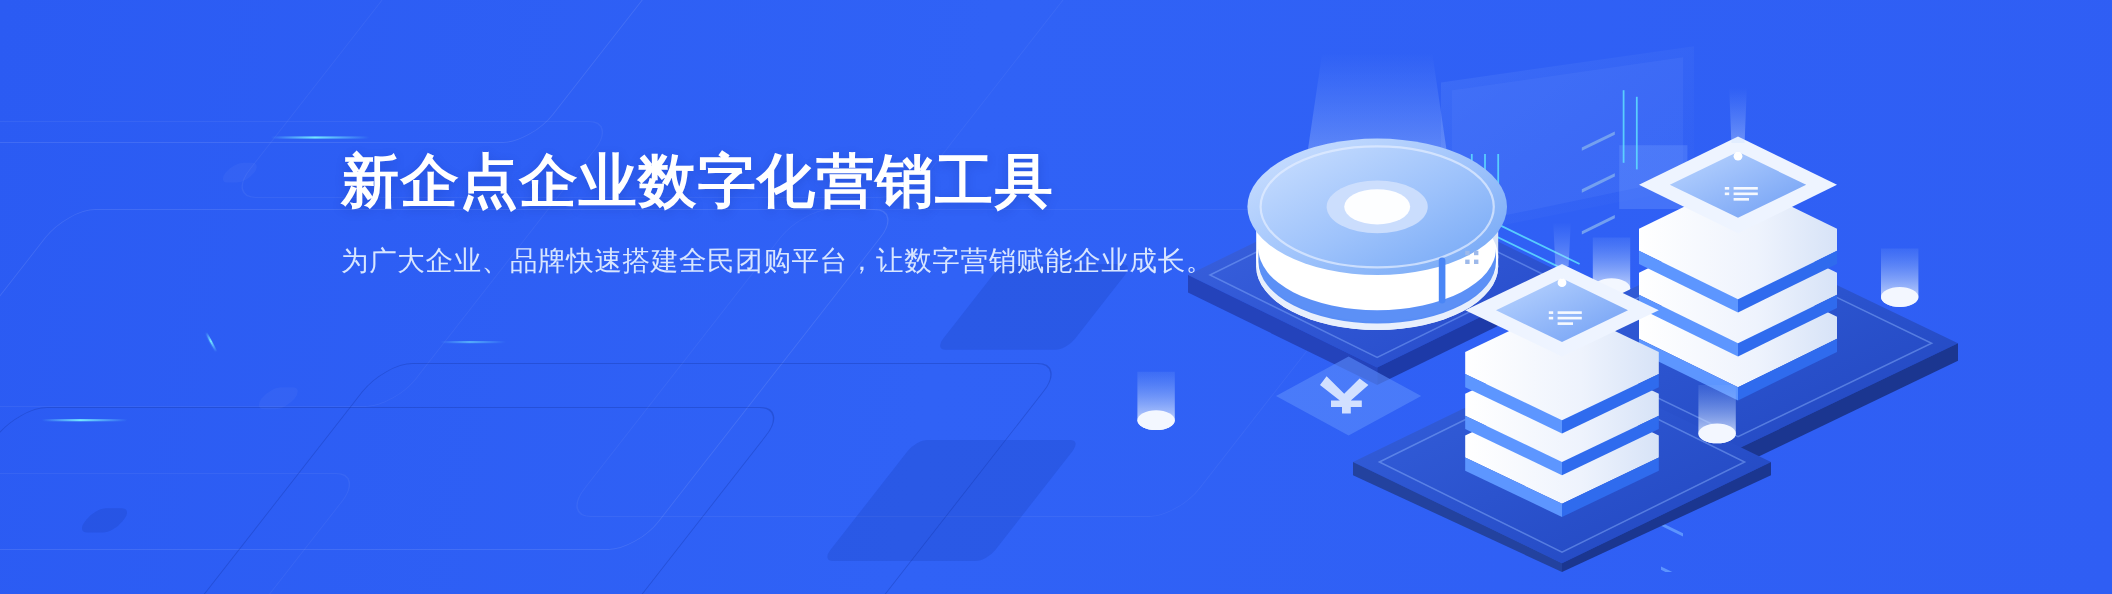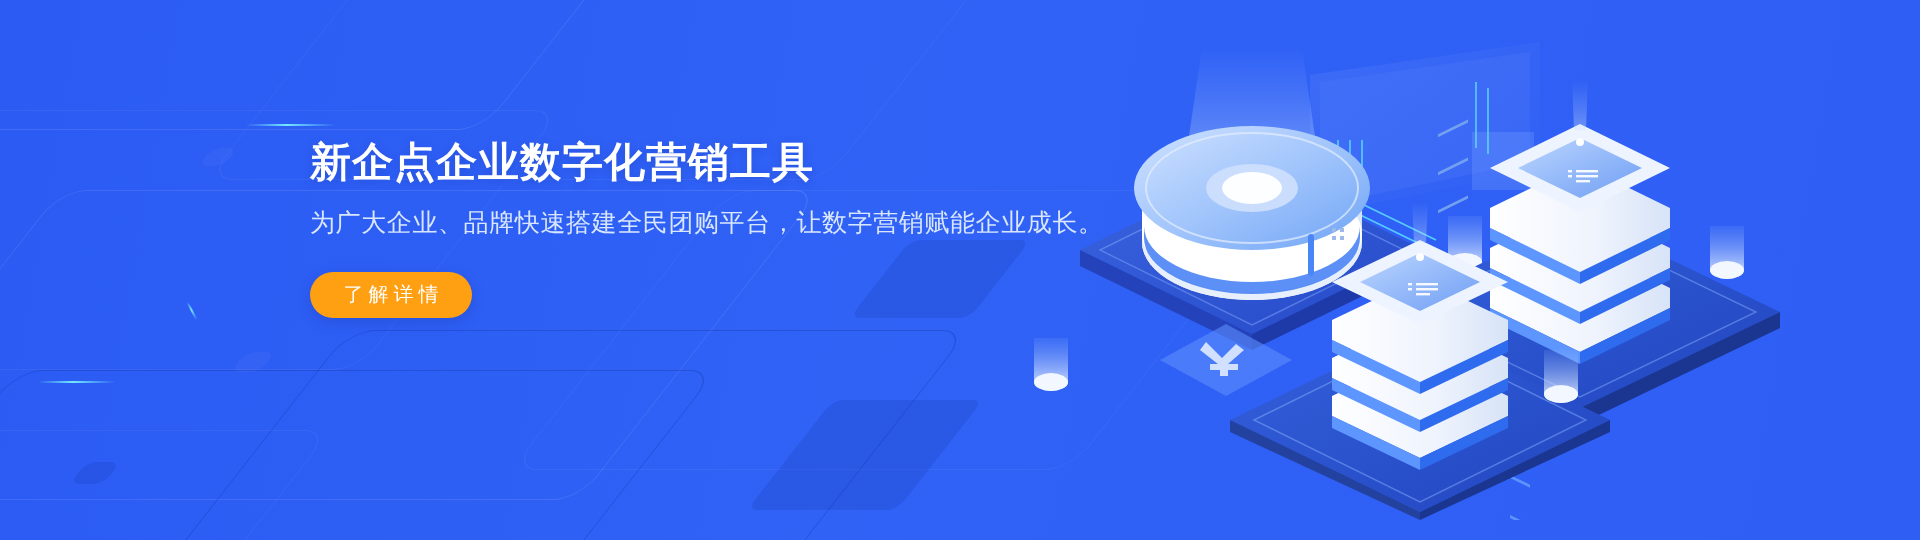--- a/index.html
+++ b/index.html
@@ -47,27 +47,28 @@
   }
 
   
   .copy {
     position: absolute;
     left: 310px;
     top: 138px;
     width: 900px;
   }
   .headline {
-    font-size: 41px;
+    font-size: 53px;
     line-height: 1.18;
     font-weight: 700;
     color: #ffffff;
     letter-spacing: 1px;
     white-space: nowrap;
     text-shadow: 0 2px 10px rgba(10,30,110,0.18);
+    font-family: Liberation Mono, monospace;
   }
   .subhead {
     margin-top: 18px;
     font-size: 25px;
     line-height: 1.5;
     color: #d8e6ff;
     letter-spacing: 0.6px;
     white-space: nowrap;
   }
   .cta {
@@ -123,21 +124,20 @@
 
     <div class="glow-dash" style="left:246px; top:124px; width:90px;"></div>
     <div class="glow-dash" style="left:38px; top:381px; width:78px;"></div>
     <div class="glow-dash" style="left:182px; top:310px; width:20px; transform:rotate(62deg);"></div>
     <div class="glow-dash" style="left:400px; top:310px; width:60px; opacity:.55;"></div>
   </div>
 
   <div class="copy">
     <h1 class="headline">新企点企业数字化营销工具</h1>
     <p class="subhead">为广大企业、品牌快速搭建全民团购平台，让数字营销赋能企业成长。</p>
-    <button class="cta">了解详情</button>
   </div>
 
   <div class="art">
     <svg viewBox="0 0 780 500" xmlns="http://www.w3.org/2000/svg">
       <defs>
         <linearGradient id="gPlateA" x1="0" y1="0" x2="1" y2="1">
           <stop offset="0%" stop-color="#3b63e0"></stop>
           <stop offset="100%" stop-color="#254ac8"></stop>
         </linearGradient>
         <linearGradient id="gPlateB" x1="0" y1="0" x2="1" y2="1">

